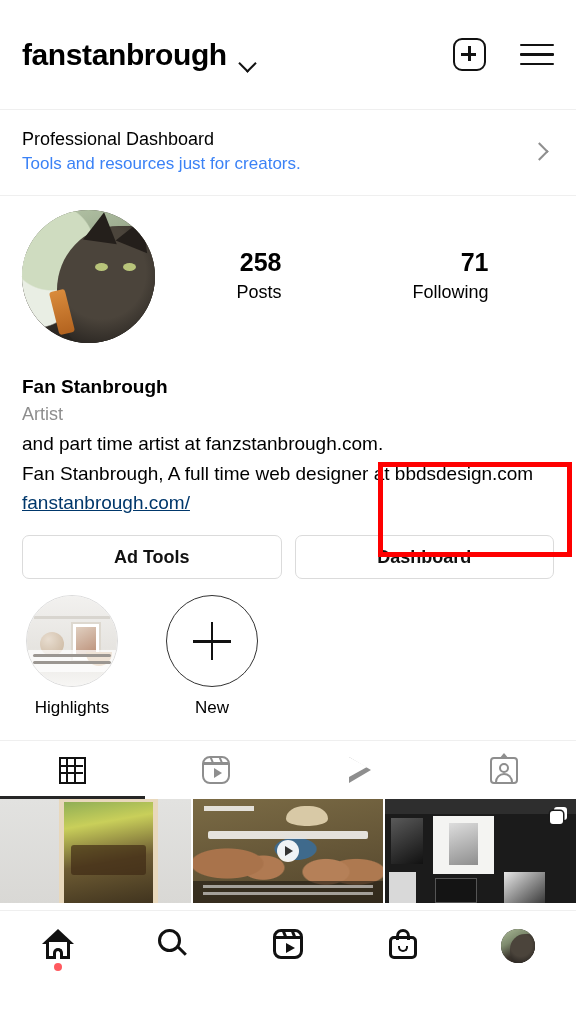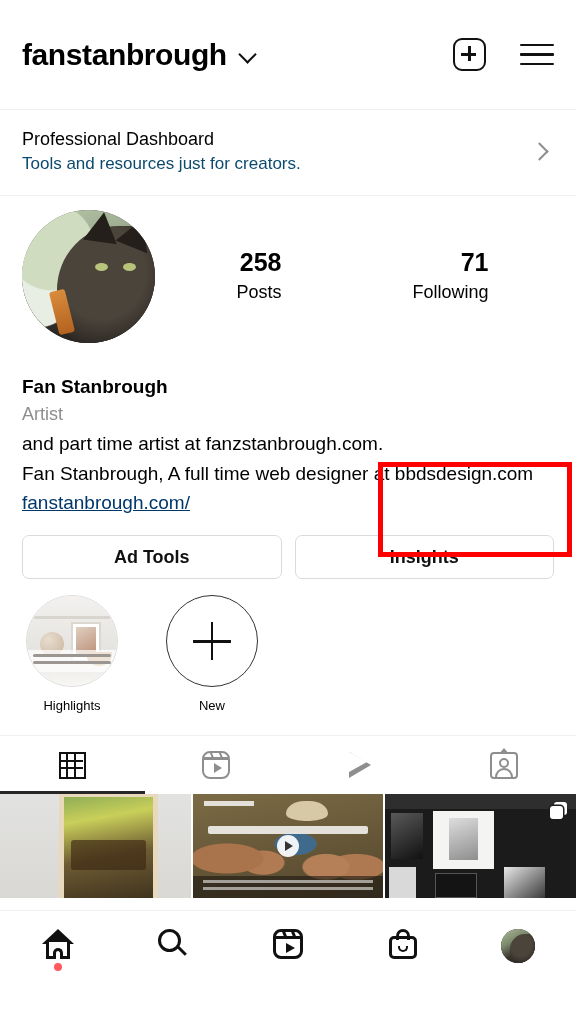--- a/index.html
+++ b/index.html
@@ -10,21 +10,21 @@
     color:#000000;
     overflow:hidden;
   }
   .screen { position:relative; width:576px; height:1024px; background:#fff; }
 
   
   .header {
     height:110px; display:flex; align-items:center;
     padding:0 22px; border-bottom:1px solid #efefef;
   }
-  .username-wrap { display:flex; align-items:center; gap:12px; flex:1; }
+  .username-wrap { display:flex; align-items:flex-end; gap:12px; flex:1; }
   .username { font-size:30px; font-weight:bold; letter-spacing:-0.4px; }
   .chev-down { width:17px; height:17px; position:relative; }
   .chev-down:before{
     content:""; position:absolute; left:2px; top:2px;
     width:11px; height:11px;
     border-right:2px solid #111; border-bottom:2px solid #111;
     transform:rotate(45deg);
   }
   .hdr-icons { display:flex; align-items:center; gap:34px; }
   .icon-plus {
@@ -39,21 +39,21 @@
   .icon-burger { width:34px; height:22px; display:flex; flex-direction:column; justify-content:space-between; }
   .icon-burger span{ display:block; height:2.8px; background:#111; border-radius:1px; }
 
   
   .prodash {
     padding:16px 22px 18px; border-bottom:1px solid #efefef;
     display:flex; align-items:center;
   }
   .prodash-txt { flex:1; }
   .prodash-title { font-size:18px; font-weight:normal; line-height:1.45; }
-  .prodash-sub { font-size:17px; color:#0c4a6e; line-height:1.45; }
+  .prodash-sub { font-size:17px; color:#3b82f6; line-height:1.45; }
   .chev-right { width:16px; height:16px; position:relative; margin-right:6px; }
   .chev-right:before{
     content:""; position:absolute; left:1px; top:2px;
     width:11px; height:11px;
     border-right:2.2px solid #8e8e8e; border-top:2.2px solid #8e8e8e;
     transform:rotate(45deg);
   }
 
   
   .profile-row { display:flex; align-items:center; padding:14px 22px 0; }
@@ -144,21 +144,21 @@
   }
   .hl-photo .cap i{ display:block; height:3px; margin:4px 6px; background:#9b9691; border-radius:2px; }
   .hl-plus {
     width:92px; height:92px; border-radius:50%; margin:0 auto;
     border:1px solid #333; display:flex; align-items:center; justify-content:center;
     position:relative; background:#fff;
   }
   .hl-plus:before,.hl-plus:after{ content:""; position:absolute; background:#111; }
   .hl-plus:before{ width:2.5px; height:38px; }
   .hl-plus:after { height:2.5px; width:38px; }
-  .hl-lbl { font-size:13px; margin-top:11px; }
+  .hl-lbl { font-size:17px; margin-top:11px; }
 
   
   .tabs { display:flex; margin-top:22px; border-top:1px solid #efefef; position:relative; }
   .tab { flex:1; height:58px; display:flex; align-items:center; justify-content:center; position:relative; }
   .tab.active:after{
     content:""; position:absolute; left:-1px; right:-1px; bottom:0; height:3px; background:#262626;
   }
   .grid-ic { width:27px; height:27px; border:2.4px solid #111; display:grid; grid-template-columns:1fr 1fr 1fr; grid-template-rows:1fr 1fr 1fr; }
   .grid-ic i{ border-right:2.2px solid #111; border-bottom:2.2px solid #111; }
   .grid-ic i:nth-child(3n){ border-right:none; }
@@ -299,21 +299,21 @@
   <div class="bio">
     <div class="bio-name">Fan Stanbrough</div>
     <div class="bio-cat">Artist</div>
     <div class="bio-text">and part time artist at fanzstanbrough.com.</div>
     <div class="bio-text">Fan Stanbrough, A full time web designer at bbdsdesign.com</div>
     <a class="bio-link" href="#">fanstanbrough.com/</a>
   </div>
 
   <div class="actions">
     <button class="abtn">Ad Tools</button>
-    <button class="abtn">Insights</button>
+    <button class="abtn">Dashboard</button>
   </div>
   <div class="redbox"></div>
 
   <div class="highlights">
     <div class="hl">
       <div class="hl-circle">
         <div class="hl-photo">
           <div class="shelf"></div>
           <div class="globe"></div>
           <div class="frame">

